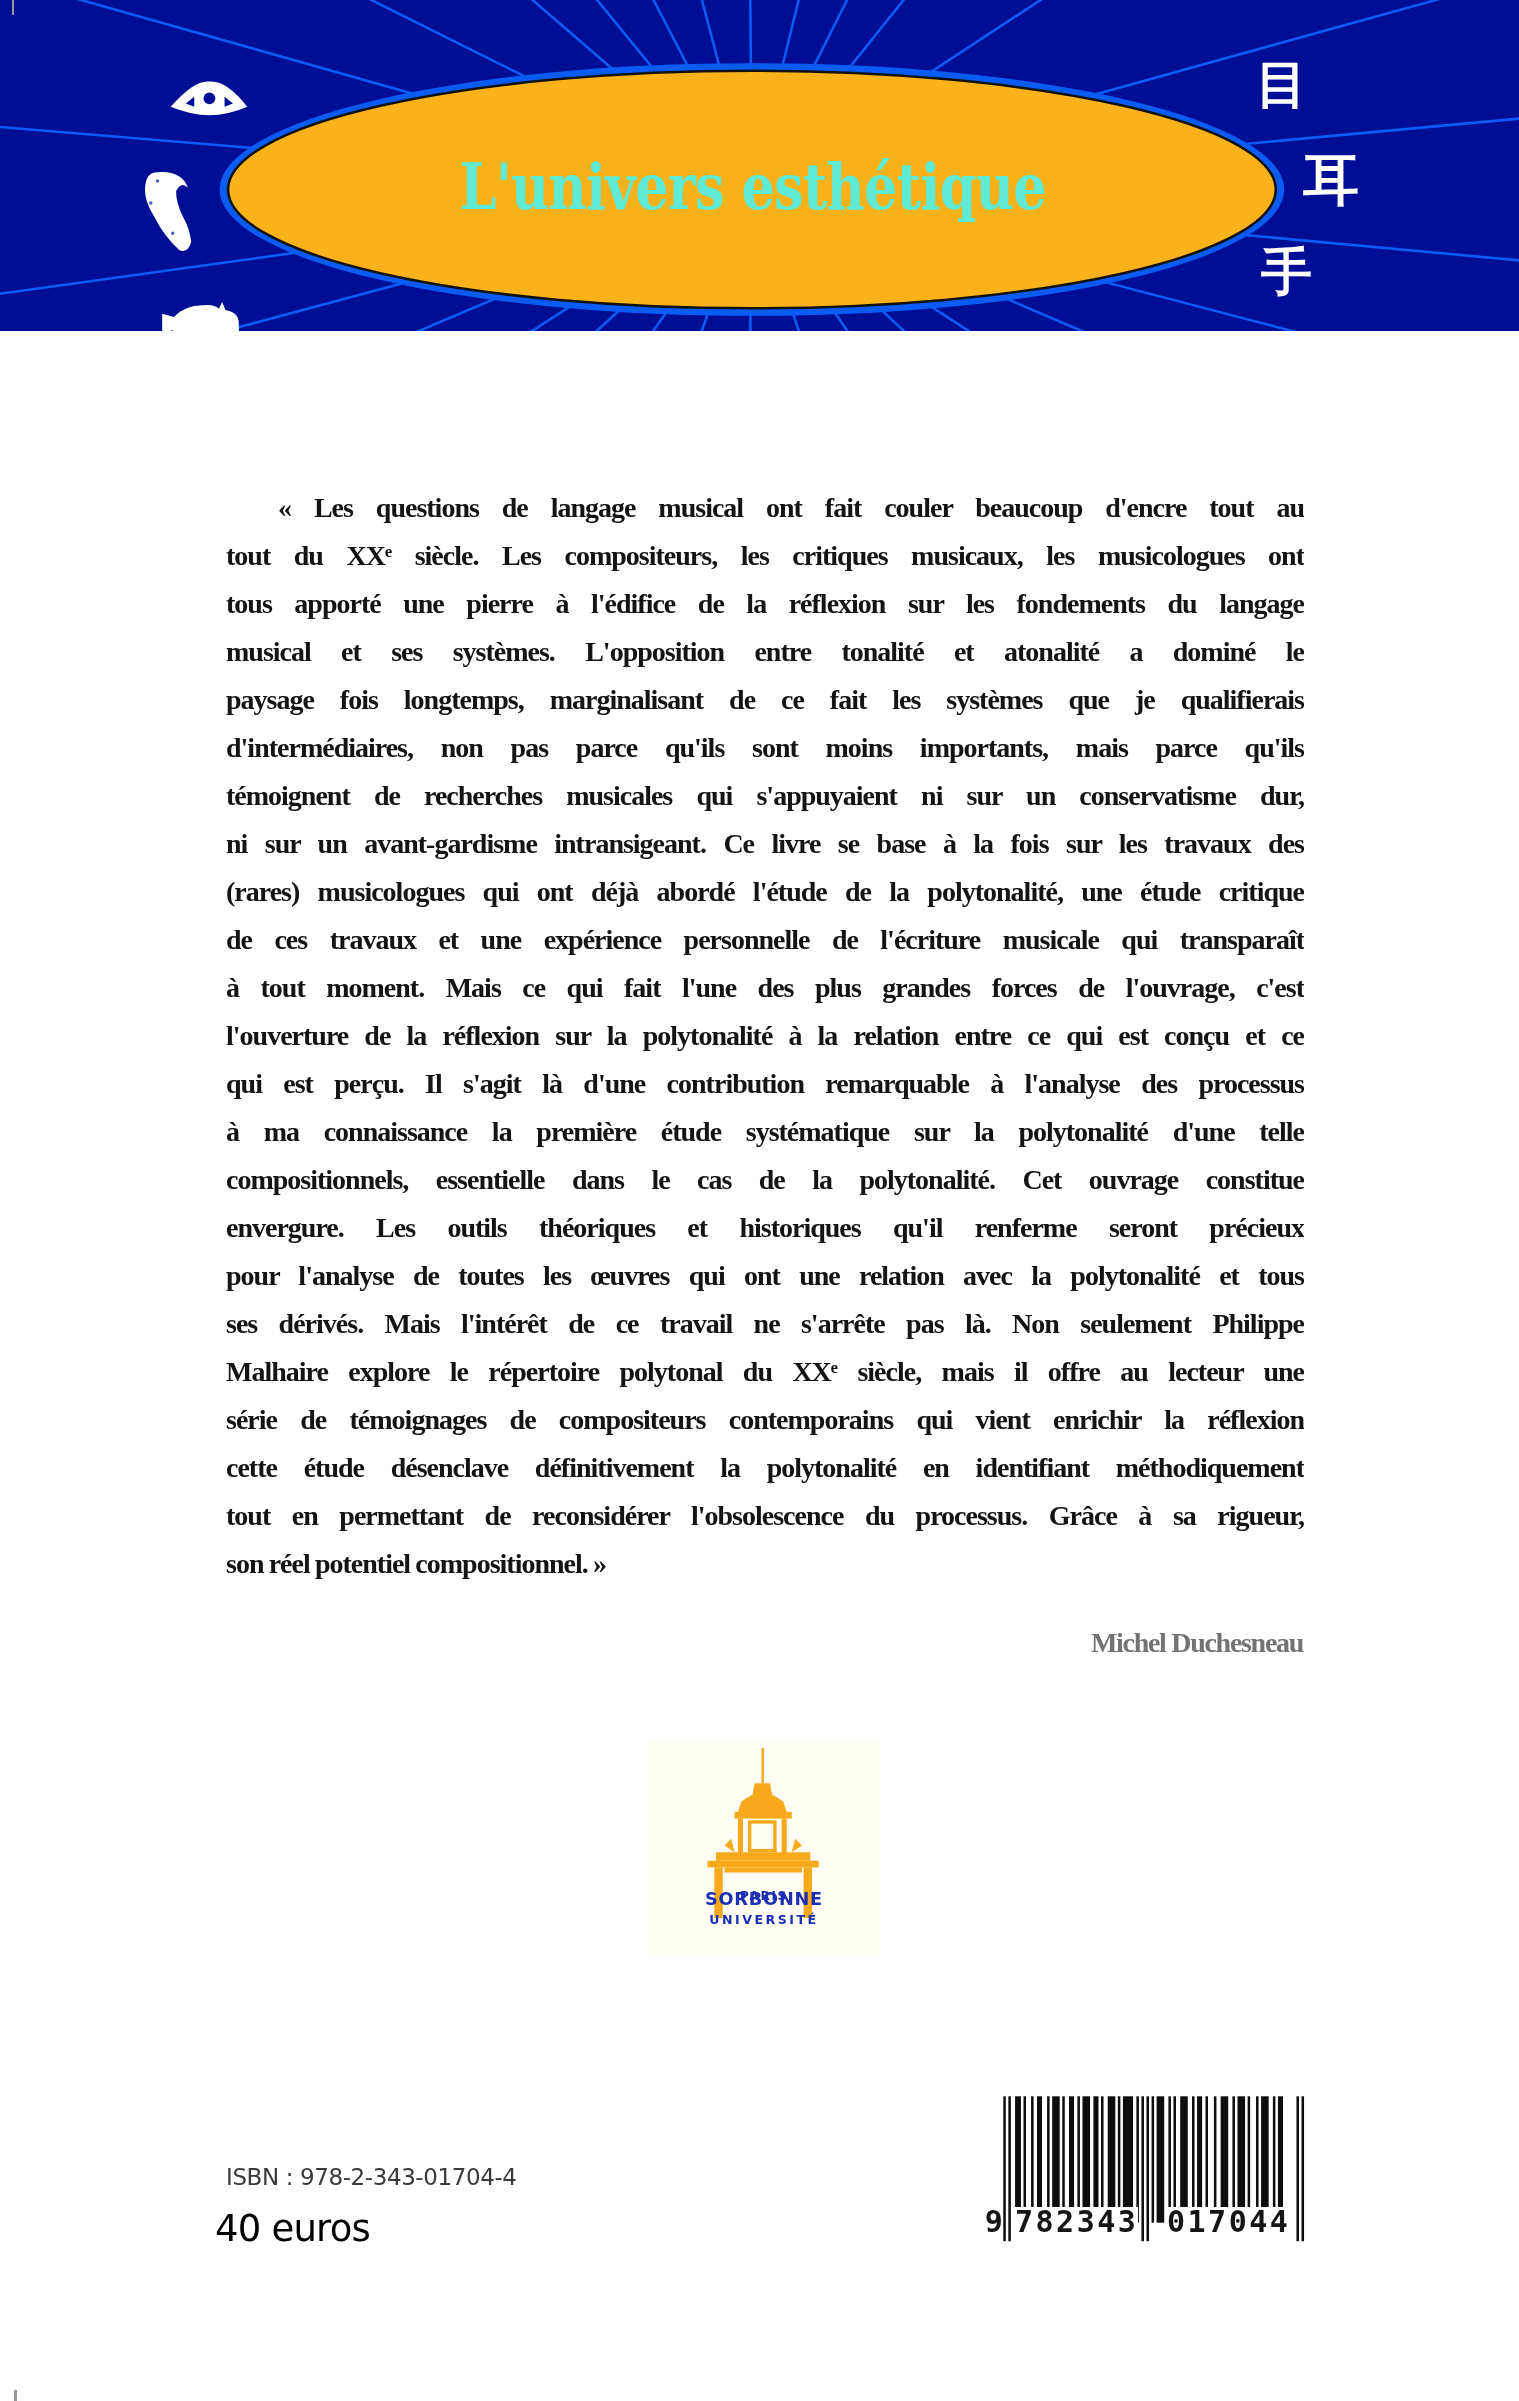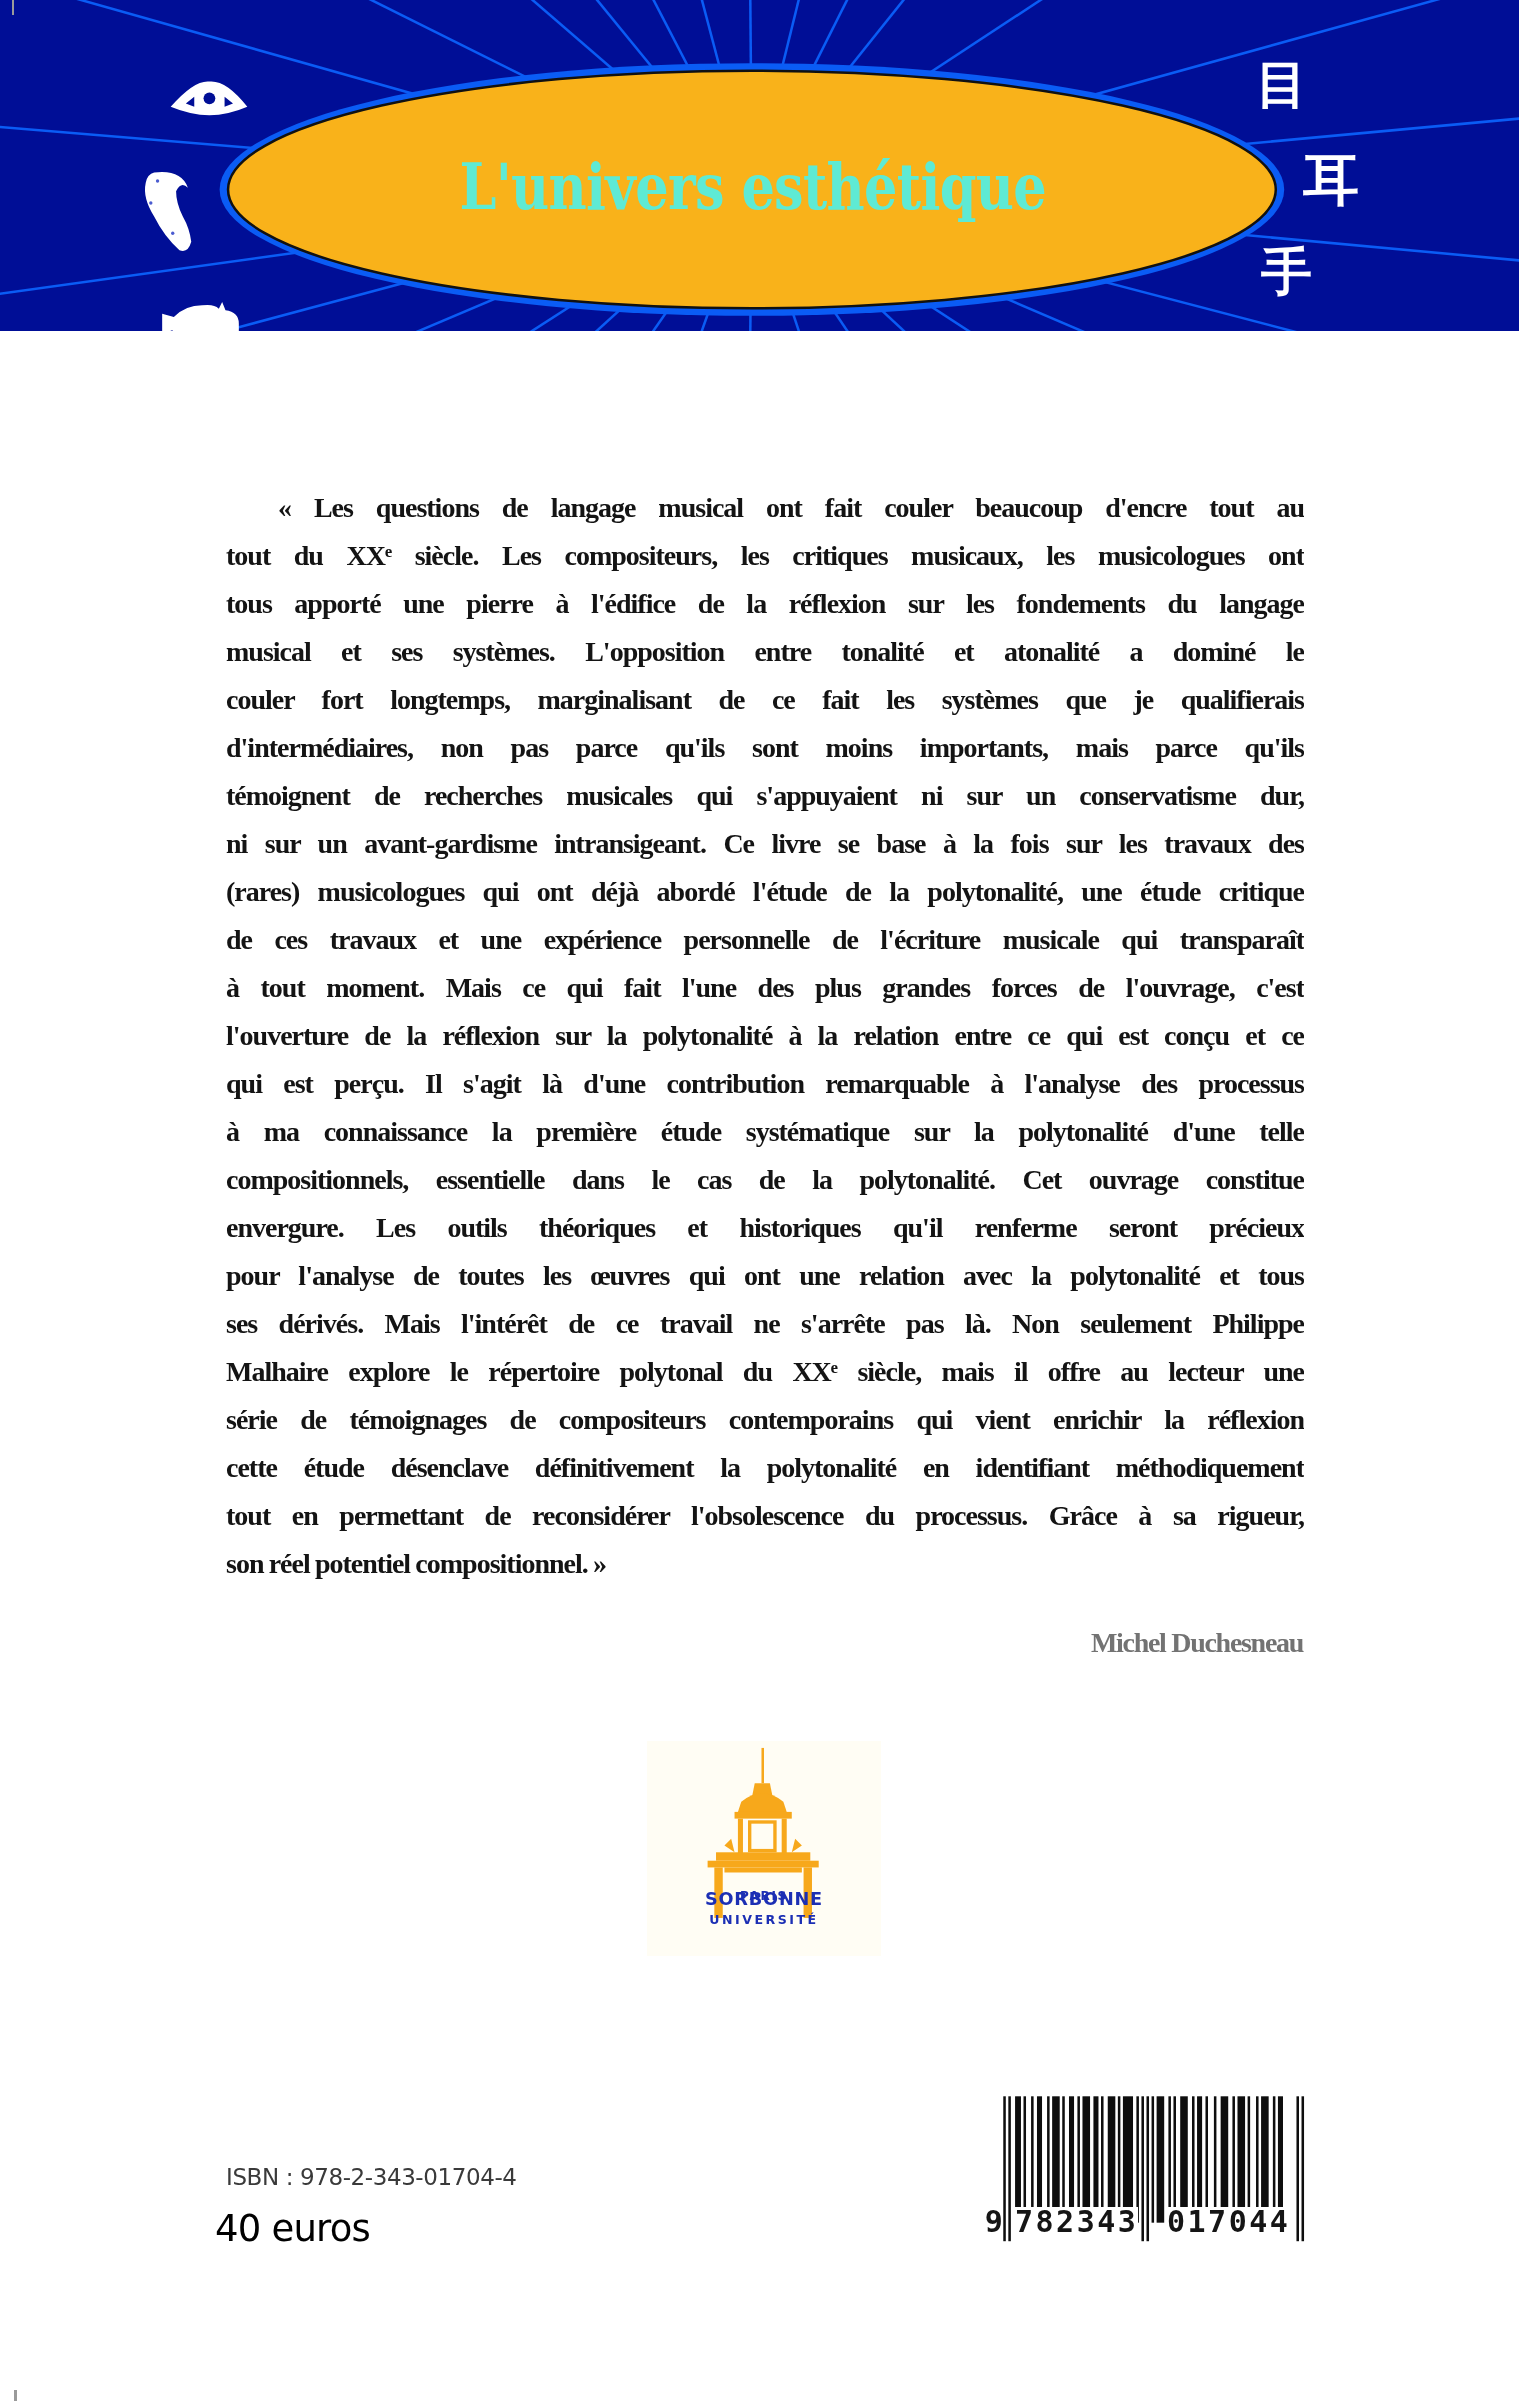--- a/index.html
+++ b/index.html
@@ -107,21 +107,21 @@
 </div>
 
 <div class="crop" style="left:11.8px;top:0;height:15px;"></div>
 <div class="crop" style="left:14.3px;top:2390px;height:11.8px;"></div>
 
 <div class="quote">
   <span class="line indent">« Les questions de langage musical ont fait couler beaucoup d'encre tout au</span>
   <span class="line">tout du XXᵉ siècle. Les compositeurs, les critiques musicaux, les musicologues ont</span>
   <span class="line">tous apporté une pierre à l'édifice de la réflexion sur les fondements du langage</span>
   <span class="line">musical et ses systèmes. L'opposition entre tonalité et atonalité a dominé le</span>
-  <span class="line">couler fort longtemps, marginalisant de ce fait les systèmes que je qualifierais</span>
+  <span class="line">paysage fois longtemps, marginalisant de ce fait les systèmes que je qualifierais</span>
   <span class="line">d'intermédiaires, non pas parce qu'ils sont moins importants, mais parce qu'ils</span>
   <span class="line">témoignent de recherches musicales qui s'appuyaient ni sur un conservatisme dur,</span>
   <span class="line">ni sur un avant-gardisme intransigeant. Ce livre se base à la fois sur les travaux des</span>
   <span class="line">(rares) musicologues qui ont déjà abordé l'étude de la polytonalité, une étude critique</span>
   <span class="line">de ces travaux et une expérience personnelle de l'écriture musicale qui transparaît</span>
   <span class="line">à tout moment. Mais ce qui fait l'une des plus grandes forces de l'ouvrage, c'est</span>
   <span class="line">l'ouverture de la réflexion sur la polytonalité à la relation entre ce qui est conçu et ce</span>
   <span class="line">qui est perçu. Il s'agit là d'une contribution remarquable à l'analyse des processus</span>
   <span class="line">à ma connaissance la première étude systématique sur la polytonalité d'une telle</span>
   <span class="line">compositionnels, essentielle dans le cas de la polytonalité. Cet ouvrage constitue</span>

